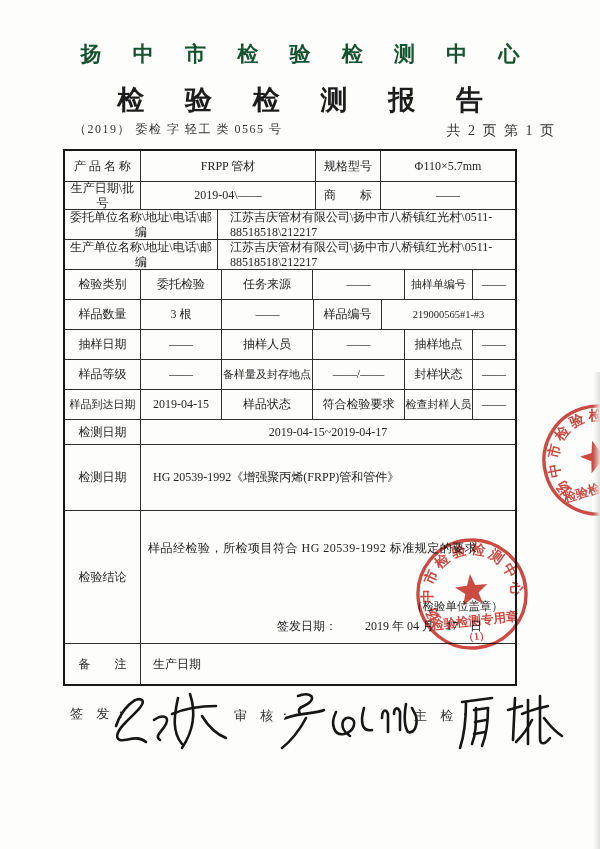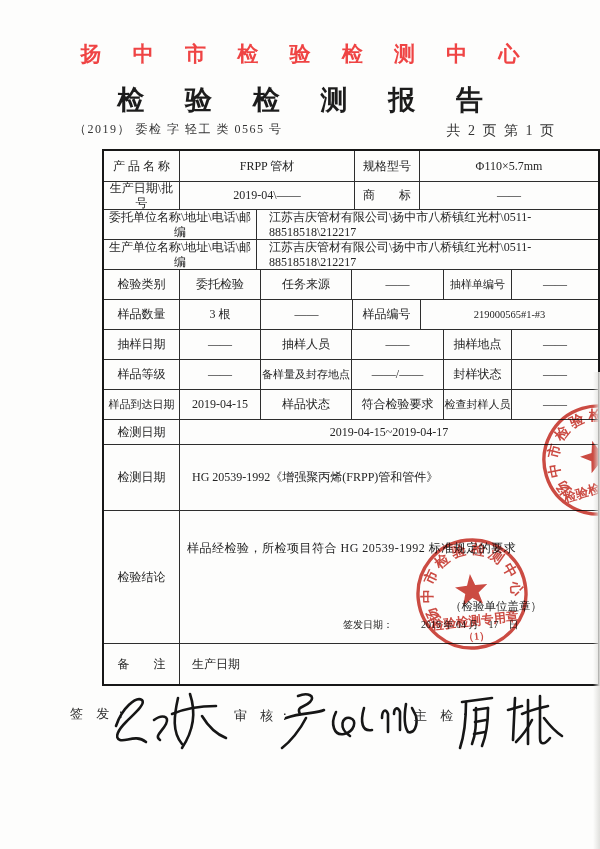--- a/index.html
+++ b/index.html
@@ -3,45 +3,45 @@
 <meta charset="utf-8">
 <style>
   html,body{margin:0;padding:0;background:#ffffff;}
   .page{
     position:relative;width:600px;height:849px;margin:0 auto;
     background:#fdfdfc;overflow:hidden;
     font-family:"Liberation Serif","DejaVu Serif",serif;color:#1f1f1f;
   }
   
   .hdr-org{position:absolute;top:40px;left:0;width:100%;text-align:center;
-    font-size:21px;font-weight:700;letter-spacing:13px;text-indent:13px;color:#ef4444;}
+    font-size:21px;font-weight:700;letter-spacing:13px;text-indent:13px;color:#14532d;}
   .hdr-title{position:absolute;top:82px;left:0;width:100%;text-align:center;
     font-size:27px;font-weight:700;letter-spacing:17px;text-indent:17px;color:#1c1c1c;}
   .doc-no{position:absolute;top:121px;left:74px;font-size:12px;letter-spacing:1.5px;color:#333;}
   .page-no{position:absolute;top:122px;right:44px;font-size:14px;letter-spacing:2px;color:#333;}
   
-  .tbl{position:absolute;left:63px;top:149px;width:498px;border:2px solid #171717;box-sizing:border-box;background:transparent;margin-left:39px;}
+  .tbl{position:absolute;left:63px;top:149px;width:454px;border:2px solid #171717;box-sizing:border-box;background:transparent;}
   .row{display:flex;border-bottom:1px solid #2e2e2e;box-sizing:border-box;}
   .row:last-child{border-bottom:none;}
   .cell{border-right:1px solid #2e2e2e;box-sizing:border-box;display:flex;align-items:center;justify-content:center;
     font-size:12px;text-align:center;line-height:1.25;color:#242424;overflow:hidden;}
   .cell:last-child{border-right:none;}
   .left{justify-content:flex-start;text-align:left;padding-left:12px;}
   .sm{font-size:11px;}
   .xs{font-size:10.5px;}
   .w76{width:76px;flex:none;} .w81{width:81px;flex:none;} .w91{width:91px;flex:none;}
   .w92{width:92px;flex:none;} .w68{width:68px;flex:none;text-align:right;}
   .w153{width:153px;flex:none;} .w175{width:175px;flex:none;} .w65{width:65px;flex:none;}
   .fill{flex:1;}
   .hA{height:31px;} .hB{height:28px;} .hC{height:30px;} .hD{height:25px;}
   .hE{height:66px;} .hF{height:133px;} .hG{height:40px;}
   .concl-wrap{position:relative;display:block;}
   .concl-text{position:absolute;left:7px;top:30px;font-size:12px;letter-spacing:.5px;color:#242424;}
   .seal-note{position:absolute;left:270px;top:88px;font-size:11.5px;color:#2a2a2a;}
-  .issue-line{position:absolute;left:163px;top:108px;font-size:10px;display:flex;color:#242424;}
+  .issue-line{position:absolute;left:136px;top:108px;font-size:12px;display:flex;color:#242424;}
   .issue-line .gap{width:28px;flex:none;}
   .issue-date{white-space:pre;}
   
   .stamp{position:absolute;mix-blend-mode:multiply;opacity:.92;}
   .stamp-main{left:397px;top:519px;transform:rotate(-6deg);}
   .stamp-edge{left:523px;top:385px;transform:rotate(-17deg);}
   
   .sig-label{position:absolute;font-size:13px;letter-spacing:5px;color:#2e2e2e;}
   .sig-label.l1{left:70px;top:705px;}
   .sig-label.l2{left:234px;top:707px;}

